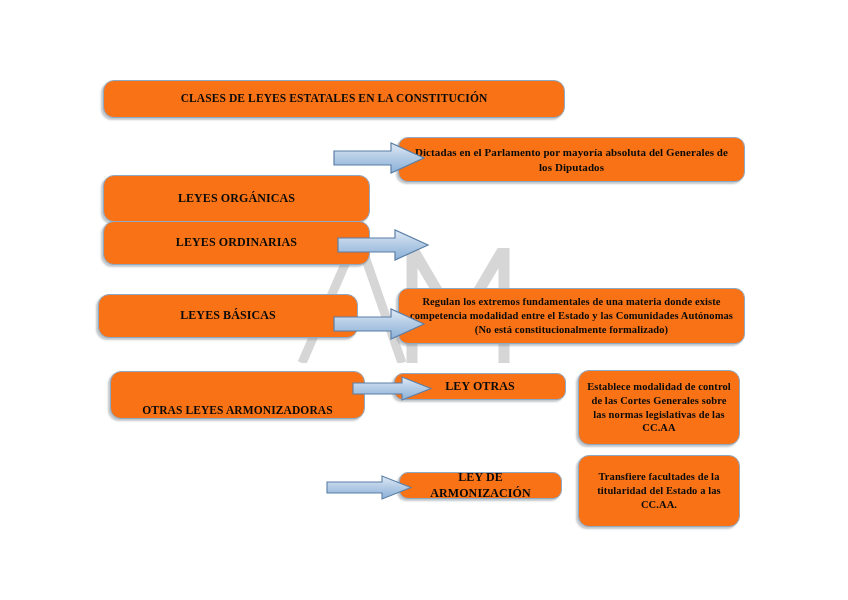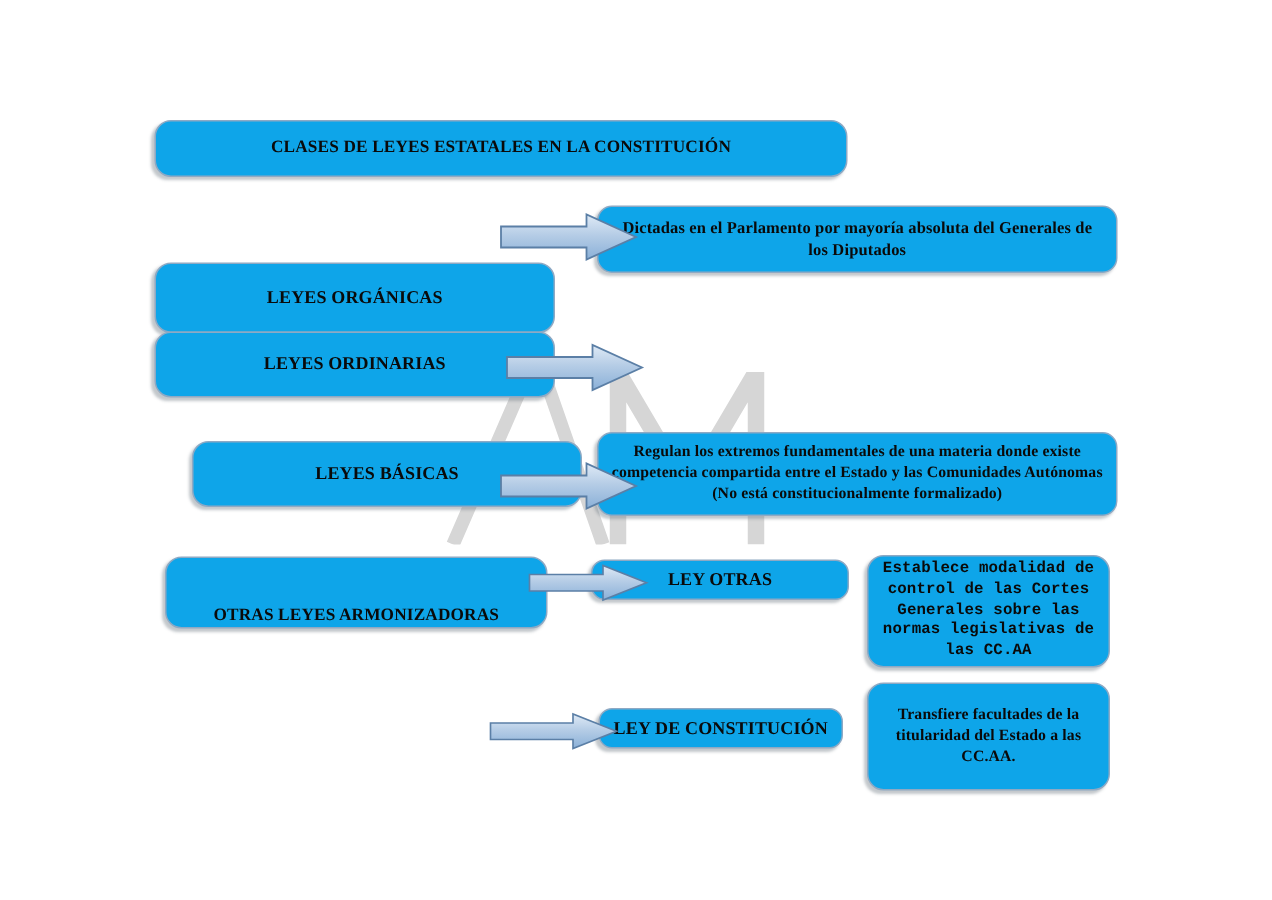--- a/index.html
+++ b/index.html
@@ -30,21 +30,21 @@
     width: 280px;
     height: 115px;
     z-index: 0;
     pointer-events: none;
   }
 
   
   .box {
     position: absolute;
     box-sizing: border-box;
-    background: #0ea5e9;
+    background: #f97316;
     border: 1px solid #8ea9c4;
     border-radius: 11px;
     box-shadow: -2px 2px 2px rgba(120,130,140,0.45);
     display: flex;
     align-items: center;
     justify-content: center;
     text-align: center;
     color: #0a0a0a;
     font-weight: bold;
     z-index: 2;
@@ -55,25 +55,25 @@
     line-height: 1.32;
     letter-spacing: 0.1px;
   }
 
   
   #box-title      { left:103px;  top:80px;  width:462px; height:38px;  font-size:11.5px; }
   #box-organicas  { left:103px;  top:136px; width:267px; height:47px;  font-size:12px;margin-top:39px;   }
   #box-organicas-desc { left:398px; top:137px; width:347px; height:45px; font-size:11px; border-radius:10px; }
   #box-ordinarias { left:103px;  top:221px; width:267px; height:44px;  font-size:12px;   }
   #box-ordinarias-desc { left:398px; top:222px; width:347px; height:43px; font-size:11px; border-radius:10px; }
-  #box-basicas    { left:128px;  top:294px; width:260px; height:44px;  font-size:12px;   }
+  #box-basicas    { left:98px;  top:294px; width:260px; height:44px;  font-size:12px;   }
   #box-basicas-desc { left:398px; top:288px; width:347px; height:56px; font-size:10.5px; border-radius:10px; }
   #box-armonizadoras { left:110px; top:371px; width:255px; height:48px; font-size:11.5px;align-items:flex-end; }
   #box-ley-marco  { left:394px;  top:373px; width:172px; height:27px;  font-size:12px;   border-radius:9px; }
-  #box-marco-desc { left:578px;  top:370px; width:162px; height:75px;  font-size:10.5px; border-radius:11px;font-family:Liberation Mono, monospace; }
+  #box-marco-desc { left:578px;  top:370px; width:162px; height:75px;  font-size:10.5px; border-radius:11px; }
   #box-ley-armonizacion { left:399px; top:472px; width:163px; height:27px; font-size:12px; border-radius:9px; }
   #box-armonizacion-desc { left:578px; top:455px; width:162px; height:72px; font-size:10.5px; border-radius:11px; }
 
   
   .arrow {
     position: absolute;
     z-index: 3;
     pointer-events: none;
   }
   #arrow-organicas     { left:333px; top:142px; width:92px; height:32px; }
@@ -155,21 +155,21 @@
           <stop offset="0" stop-color="#dfeaf6"></stop>
           <stop offset="0.45" stop-color="#b6cde6"></stop>
           <stop offset="1" stop-color="#8ab0d8"></stop>
         </linearGradient>
       </defs>
       <path d="M1 9 L58 9 L58 1 L91 16 L58 31 L58 23 L1 23 Z" fill="url(#ag3)" stroke="#5b7fa6" stroke-width="1.2"></path>
     </svg>
   </div>
 
   <div class="box" id="box-basicas-desc">
-    <span class="txt">Regulan los extremos fundamentales de una materia donde existe competencia compartida entre el Estado y las Comunidades Autónomas (No está constitucionalmente formalizado)</span>
+    <span class="txt">Regulan los extremos fundamentales de una materia donde existe competencia modalidad entre el Estado y las Comunidades Autónomas (No está constitucionalmente formalizado)</span>
   </div>
 
   <div class="box" id="box-armonizadoras">
     <span class="txt">OTRAS LEYES ARMONIZADORAS</span>
   </div>
 
   <div class="box" id="box-ley-marco">
     <span class="txt">LEY OTRAS</span>
   </div>
 
@@ -197,20 +197,20 @@
           <stop offset="0" stop-color="#dfeaf6"></stop>
           <stop offset="0.45" stop-color="#b6cde6"></stop>
           <stop offset="1" stop-color="#8ab0d8"></stop>
         </linearGradient>
       </defs>
       <path d="M1 7 L56 7 L56 1 L85 12.5 L56 24 L56 18 L1 18 Z" fill="url(#ag5)" stroke="#5b7fa6" stroke-width="1.1"></path>
     </svg>
   </div>
 
   <div class="box" id="box-ley-armonizacion">
-    <span class="txt">LEY DE CONSTITUCIÓN</span>
+    <span class="txt">LEY DE ARMONIZACIÓN</span>
   </div>
 
   <div class="box" id="box-armonizacion-desc">
     <span class="txt">Transfiere facultades de la titularidad del Estado a las CC.AA.</span>
   </div>
 
 </div>
 
 </body></html>

